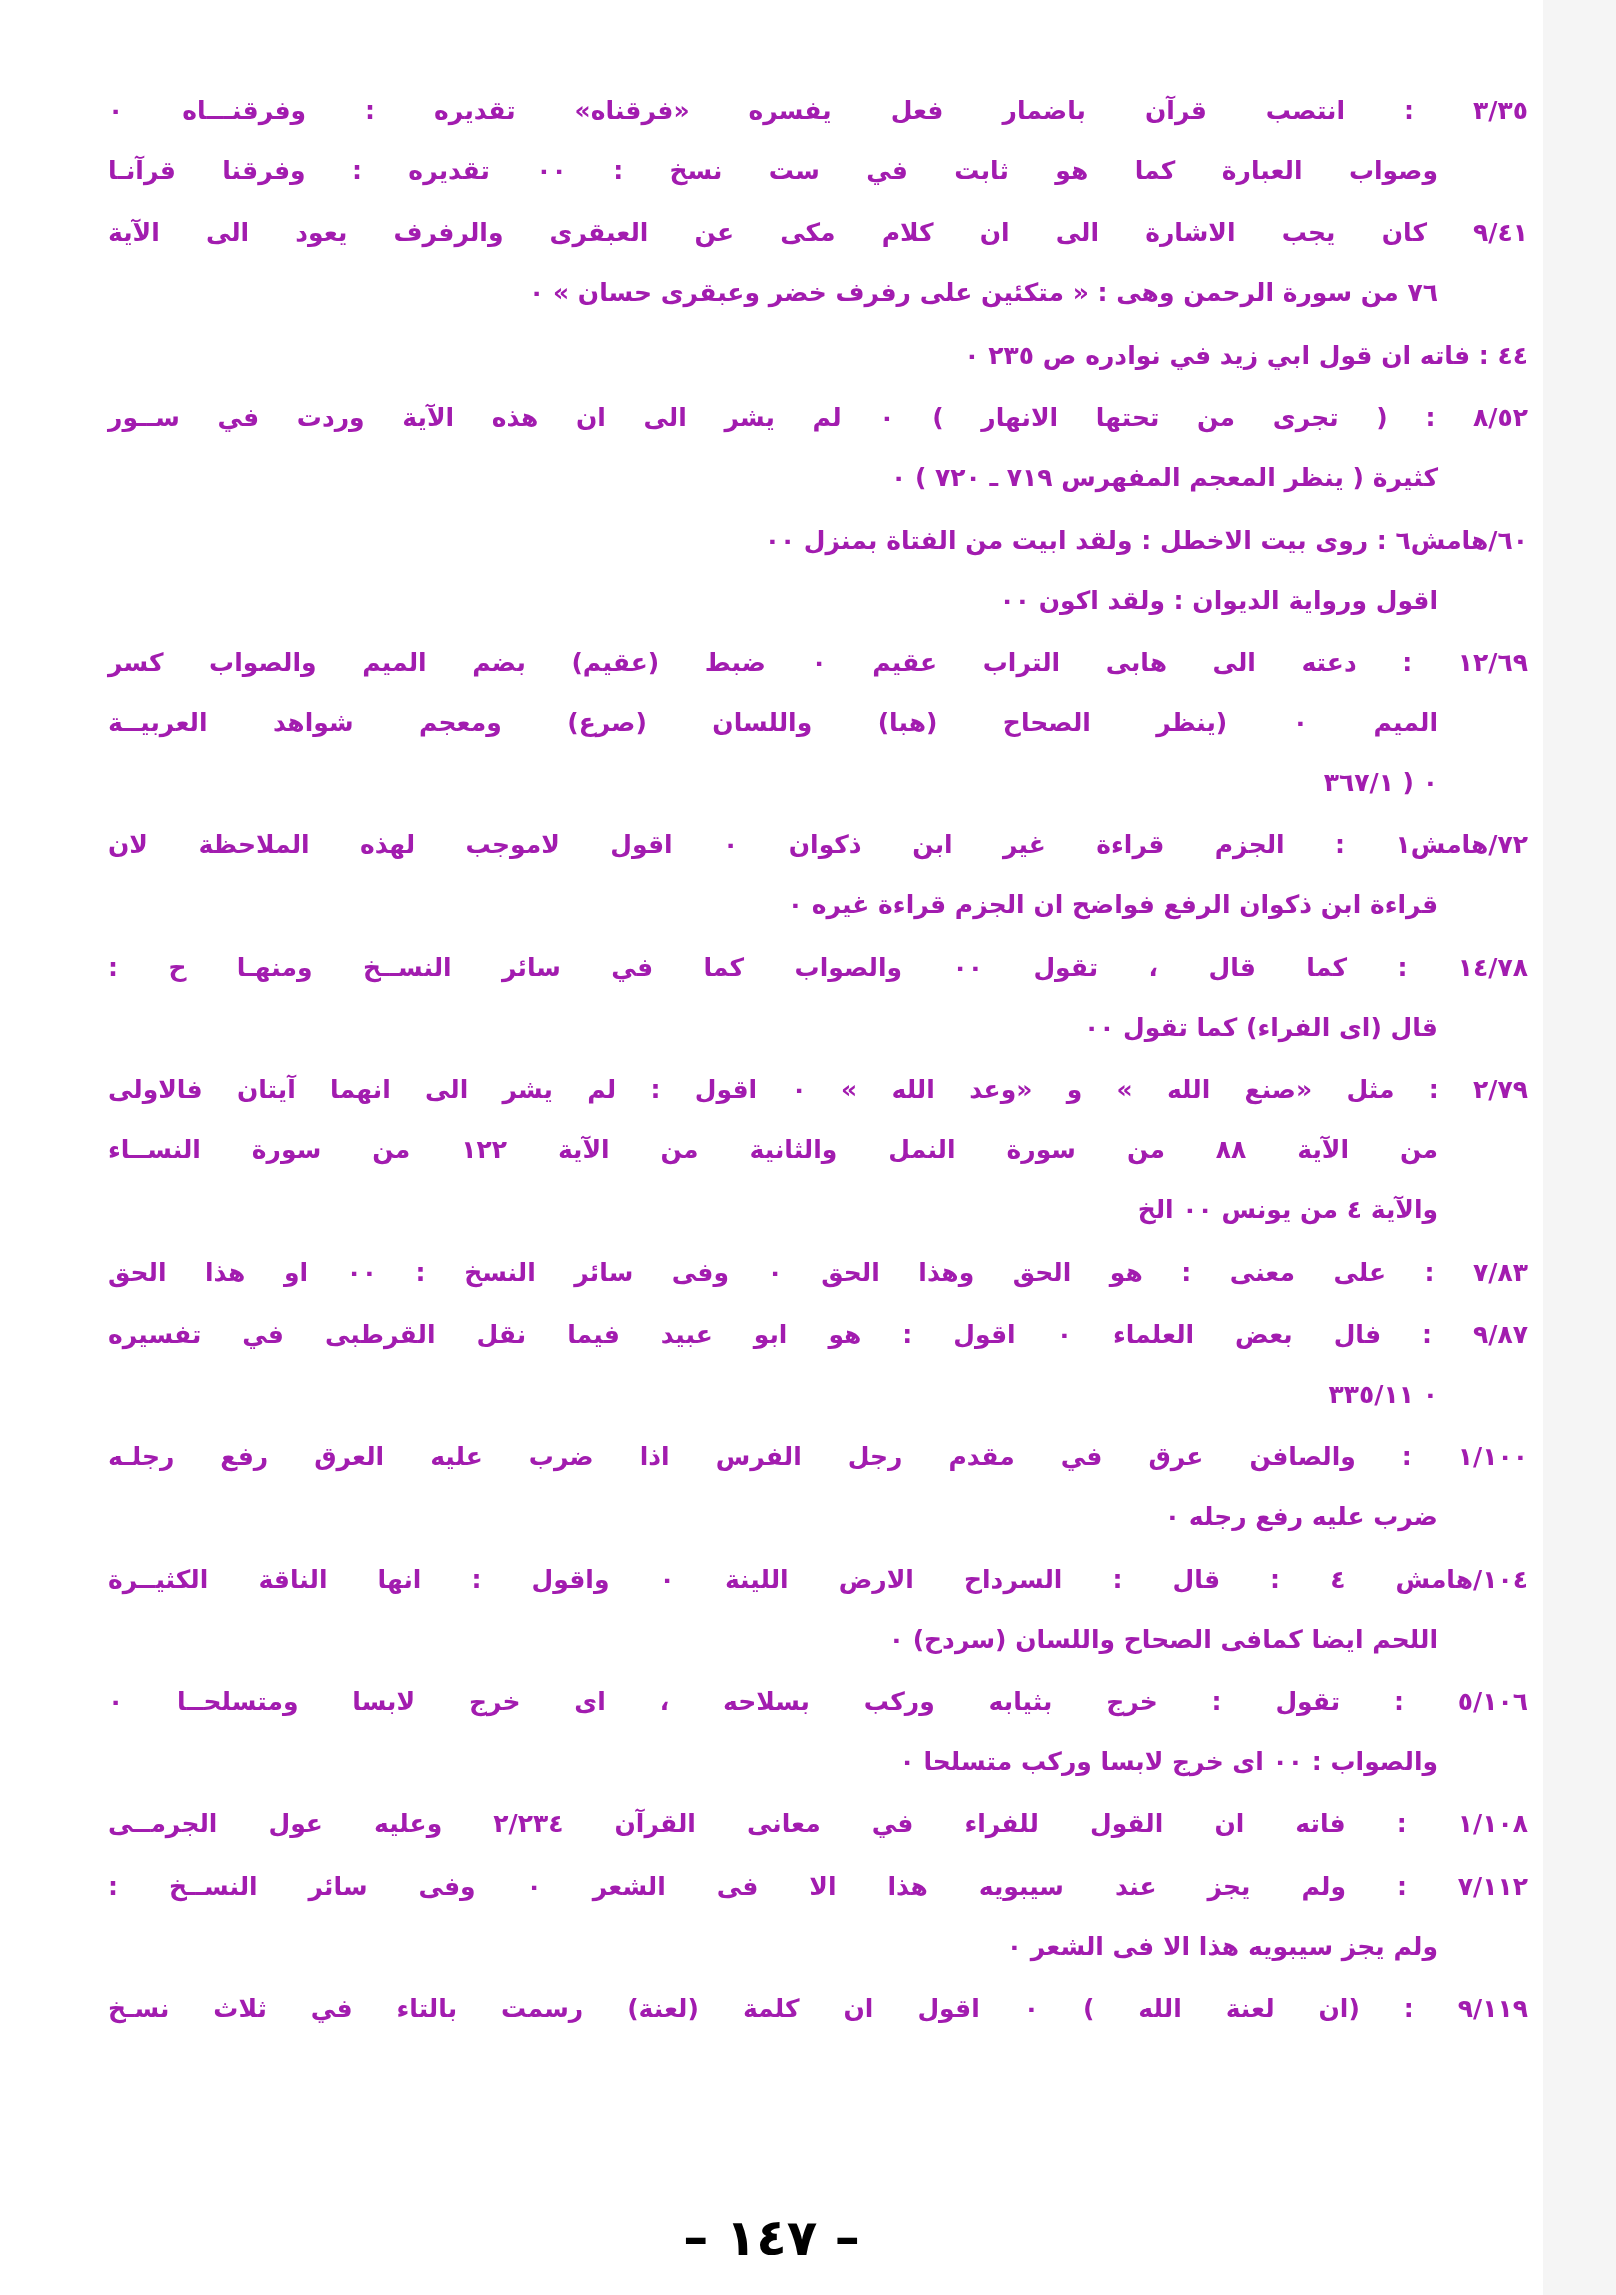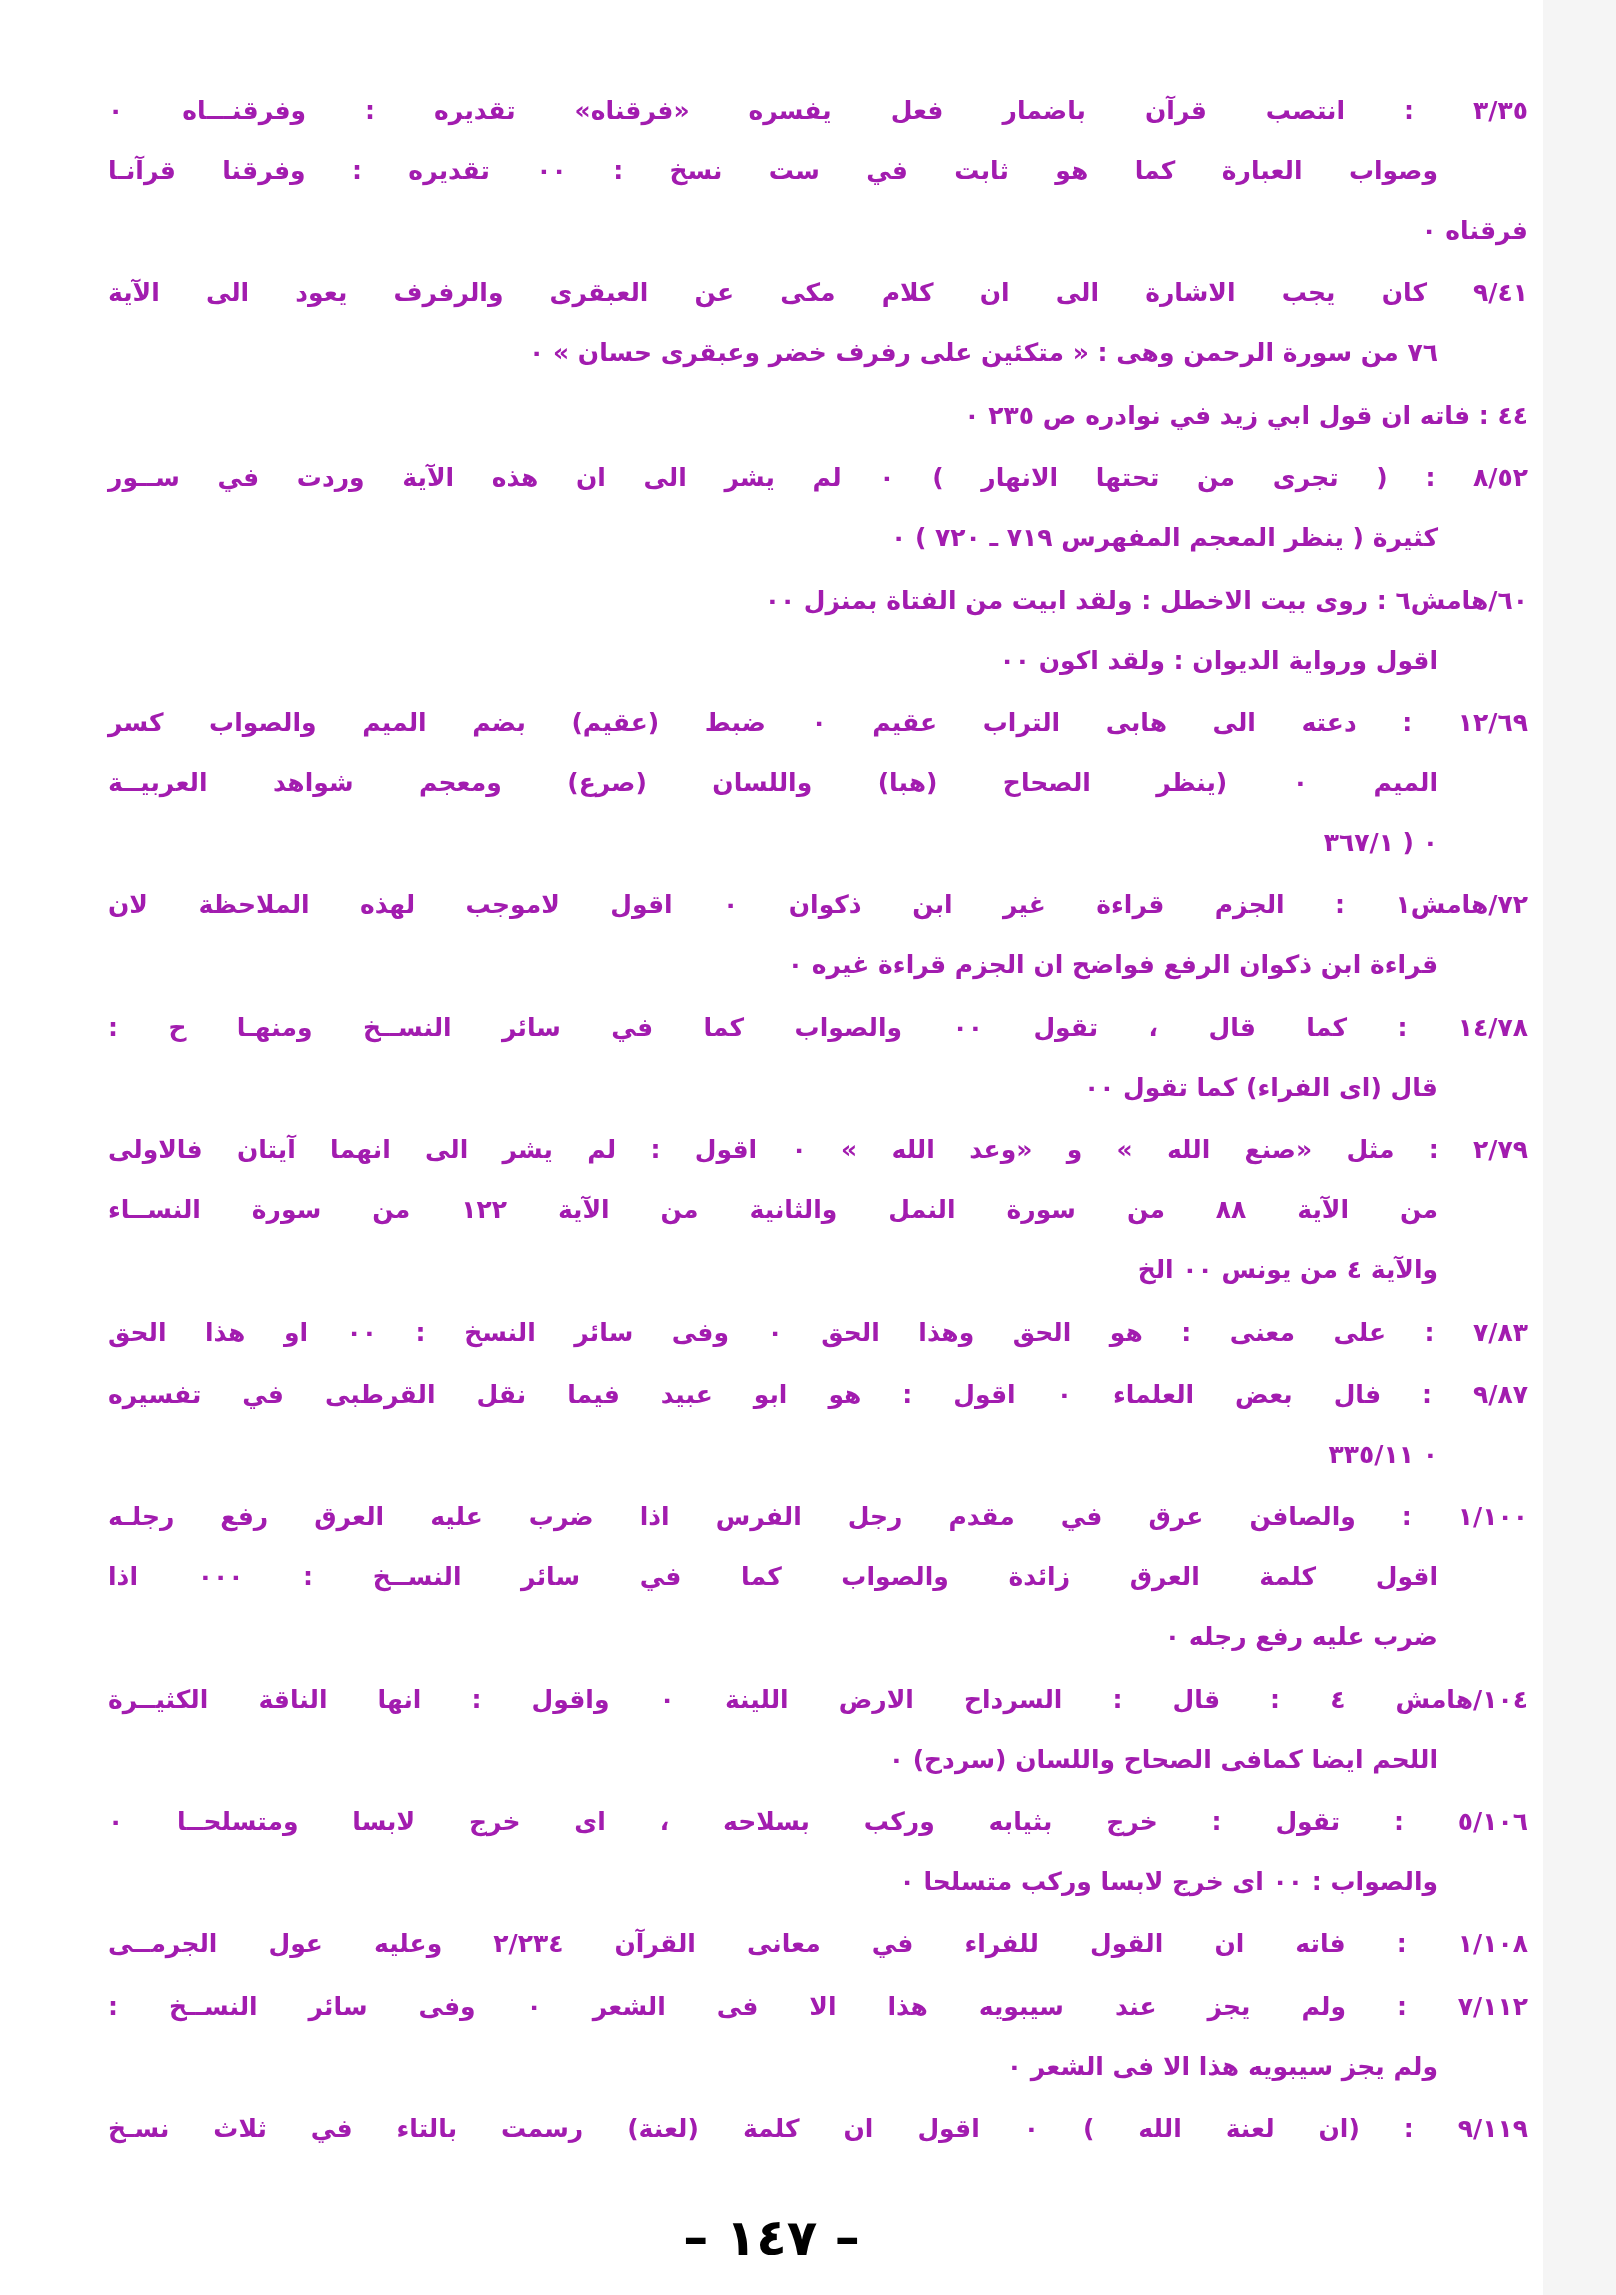--- a/index.html
+++ b/index.html
@@ -72,21 +72,20 @@
 <body>
 
 <div class="page"></div>
 <div class="strip"></div>
 
 <div class="content" id="content">
 
   <div class="entry">
     <span class="line">٣/٣٥ : انتصب قرآن باضمار فعل يفسره «فرقناه» تقديره : وفرقنـــاه ٠</span>
     <span class="line cont">وصواب العبارة كما هو ثابت في ست نسخ : ٠٠ تقديره : وفرقنا قرآنـا</span>
-    <span class="line last">فرقناه ٠</span>
   </div>
 
   <div class="entry">
     <span class="line">٩/٤١ كان يجب الاشارة الى ان كلام مكى عن العبقرى والرفرف يعود الى الآية</span>
     <span class="line cont last">٧٦ من سورة الرحمن وهى : « متكئين على رفرف خضر وعبقرى حسان » ٠</span>
   </div>
 
   <div class="entry">
     <span class="line last">٤٤ : فاته ان قول ابي زيد في نوادره ص ٢٣٥ ٠</span>
   </div>
@@ -127,21 +126,20 @@
     <span class="line">٧/٨٣ : على معنى : هو الحق وهذا الحق ٠ وفى سائر النسخ : ٠٠ او هذا الحق</span>
   </div>
 
   <div class="entry">
     <span class="line">٩/٨٧ : فال بعض العلماء ٠ اقول : هو ابو عبيد فيما نقل القرطبى في تفسيره</span>
     <span class="line cont last">٠ ٣٣٥/١١</span>
   </div>
 
   <div class="entry">
     <span class="line">١/١٠٠ : والصافن عرق في مقدم رجل الفرس اذا ضرب عليه العرق رفع رجلـه</span>
-    <span class="line cont">اقول كلمة العرق زائدة والصواب كما في سائر النســخ : ٠٠٠ اذا</span>
     <span class="line cont last">ضرب عليه رفع رجله ٠</span>
   </div>
 
   <div class="entry">
     <span class="line">١٠٤/هامش ٤ : قال : السرداح الارض اللينة ٠ واقول : انها الناقة الكثيــرة</span>
     <span class="line cont last">اللحم ايضا كمافى الصحاح واللسان (سردح) ٠</span>
   </div>
 
   <div class="entry">
     <span class="line">٥/١٠٦ : تقول : خرج بثيابه وركب بسلاحه ، اى خرج لابسا ومتسلحــا ٠</span>

